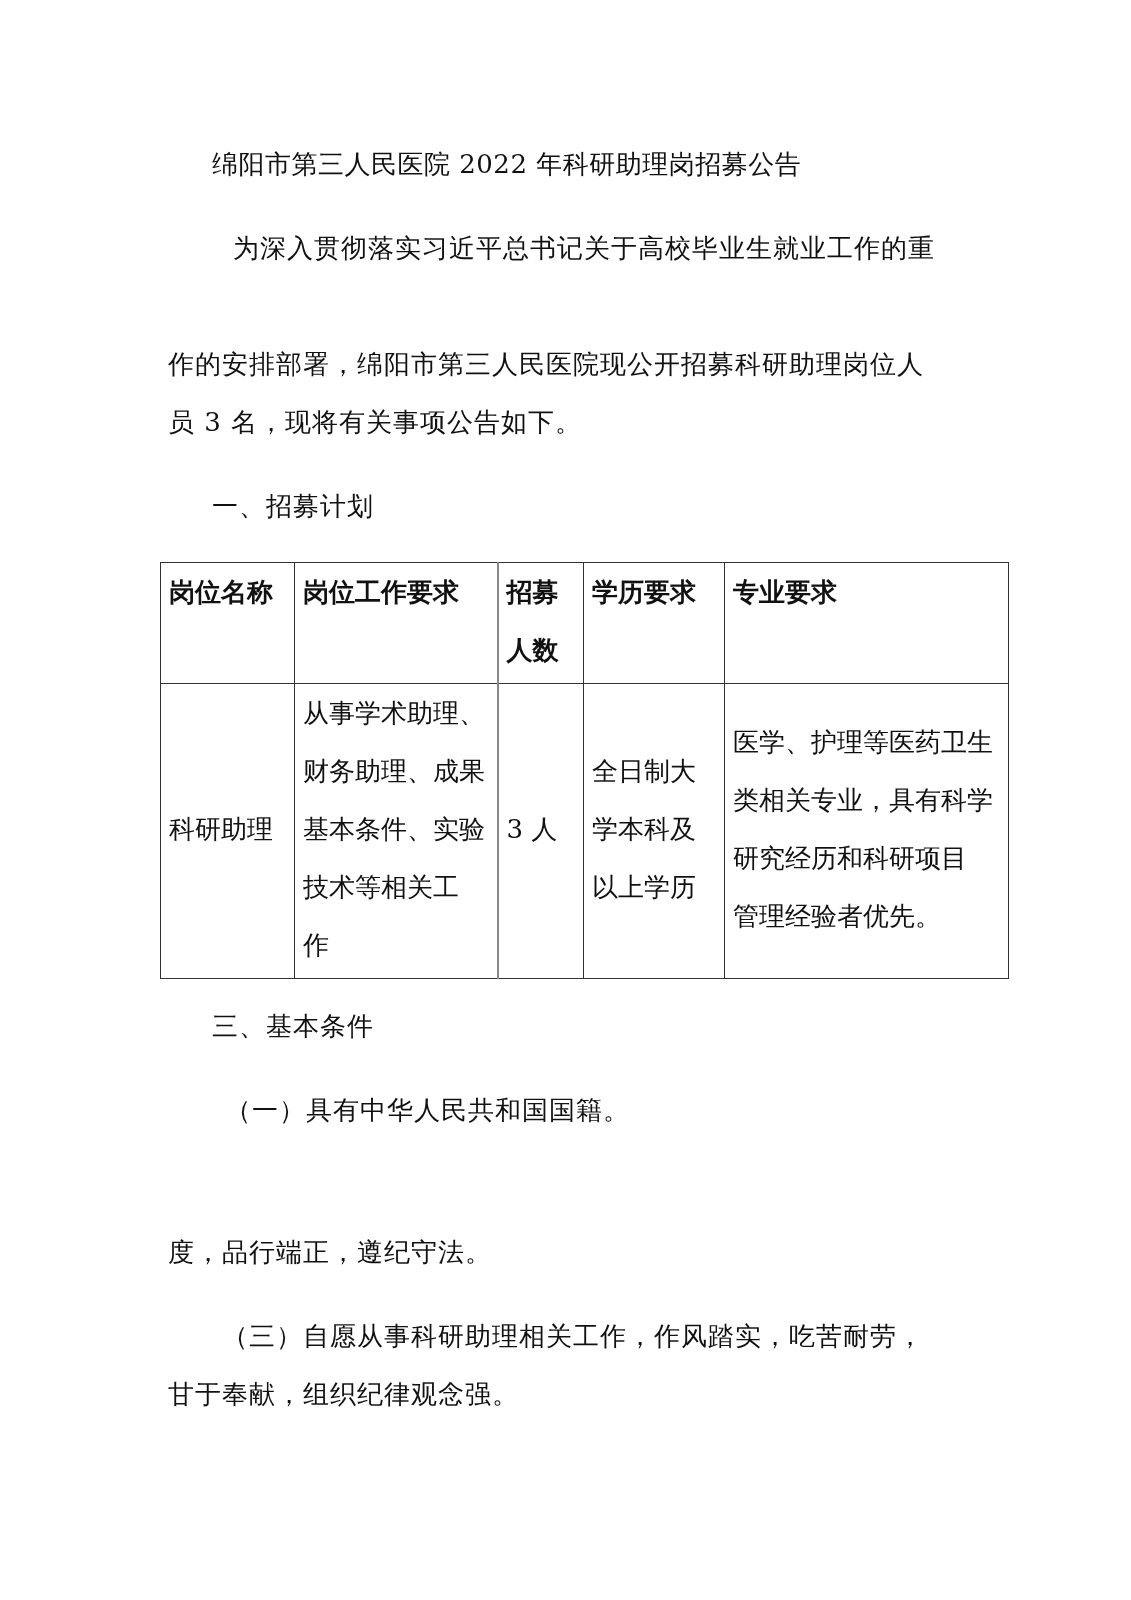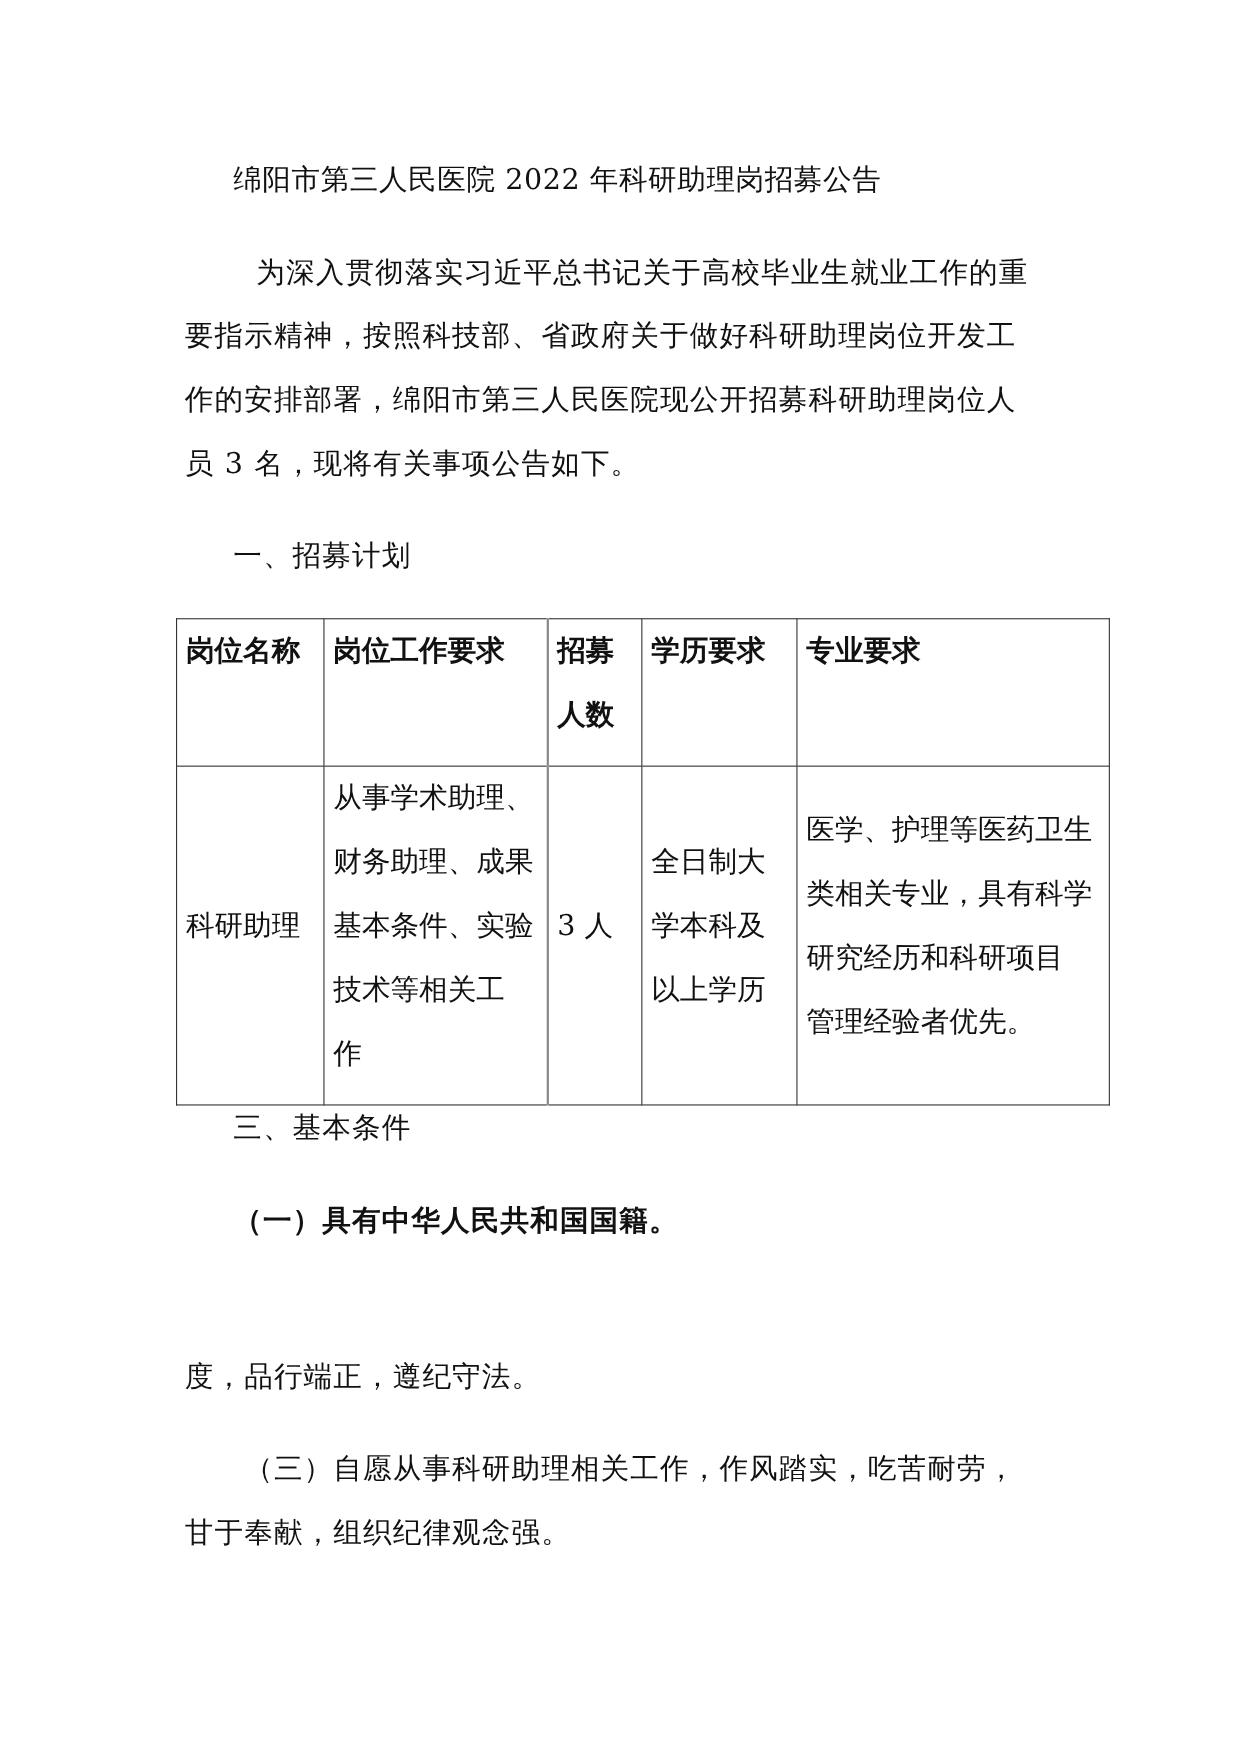--- a/index.html
+++ b/index.html
@@ -42,56 +42,55 @@
     left: 160px;
     top: 562px;
     width: 848px;
     border-collapse: collapse;
     table-layout: fixed;
     font-size: 26px;
   }
   table.plan td, table.plan th {
     border: 1.3px solid #333333;
     vertical-align: top;
-    padding: 0 6px 17px 8px;
+    padding: 0 6px 4px 8px;
     font-weight: normal;
     text-align: left;
     line-height: 58px;
   }
   table.plan th {
     font-weight: bold;
     height: 114px;
     padding-top: 0;
   }
   table.plan tbody td { height: 290px; }
   .col1 { width: 134px; }
   .col2 { width: 203px; }
   .col3 { width: 86px; }
   .col4 { width: 141px; }
   .col5 { width: 284px; }
   .vcenter { vertical-align: middle !important; }
   .cell-lines span { display: block; white-space: nowrap; }
   .col3-border { border-left: 2px solid #888888 !important; border-radius: 11px; }
 
   .sec3 { left: 212px; top: 1010px; }
-  .c1 { left: 212px; top: 1094px; font-weight: bold; }
+  .c1 { left: 225px; top: 1094px; }
   .c2-l1 { left: 222px; top: 1178px; }
   .c2-l2 { left: 168px; top: 1236px; }
   .c3-l1 { left: 222px; top: 1320px; }
   .c3-l2 { left: 168px; top: 1378px; }
 </style>
 </head>
 <body>
 
 <div class="page">
 
   <div class="line title">绵阳市第三人民医院 2022 年科研助理岗招募公告</div>
 
   <div class="line p1-l1">为深入贯彻落实习近平总书记关于高校毕业生就业工作的重</div>
-  <div class="line p1-l2">要指示精神，按照科技部、省政府关于做好科研助理岗位开发工</div>
   <div class="line p1-l3">作的安排部署，绵阳市第三人民医院现公开招募科研助理岗位人</div>
   <div class="line p1-l4">员 3 名，现将有关事项公告如下。</div>
 
   <div class="line sec1">一、招募计划</div>
 
   <table class="plan">
     <colgroup>
       <col class="col1">
         <col class="col2">
         <col class="col3">

